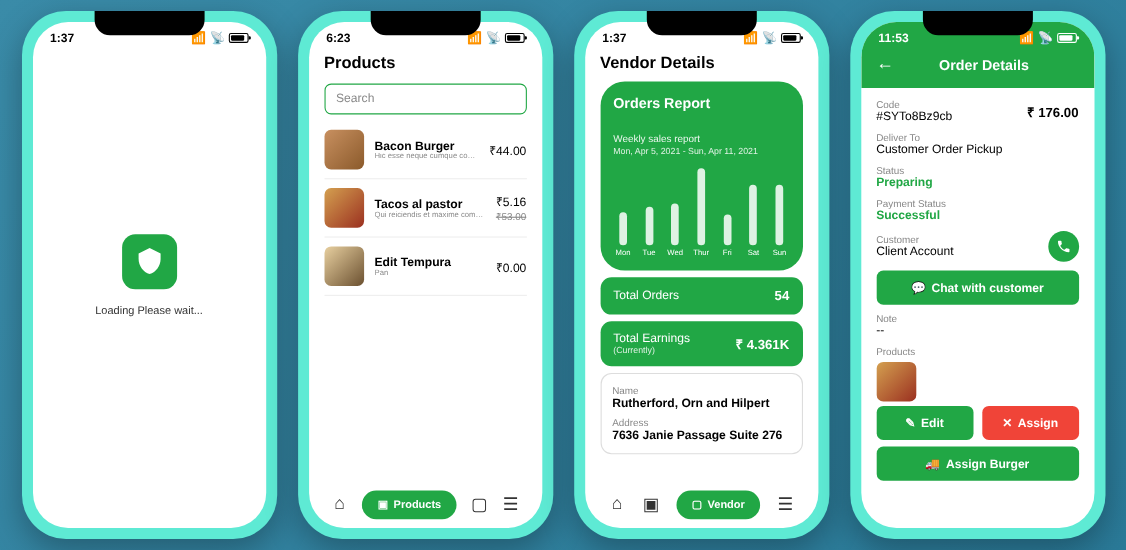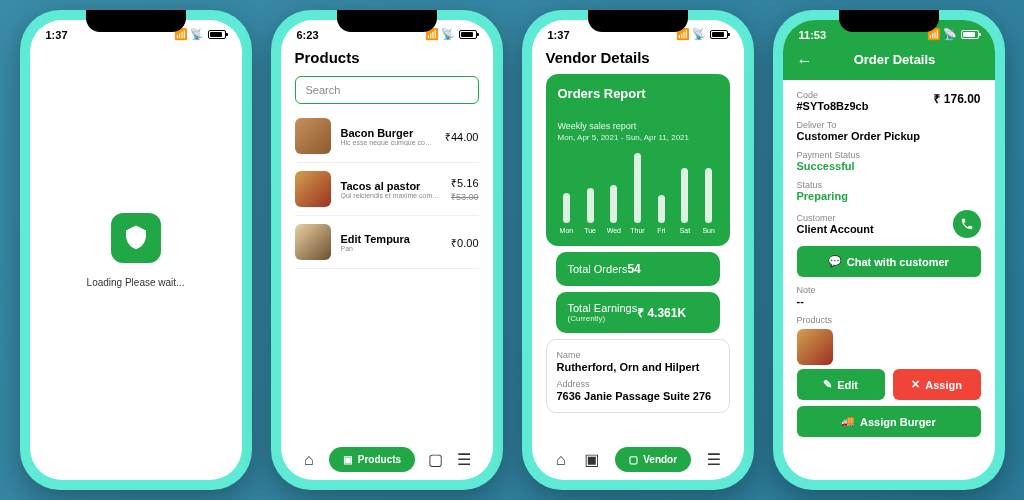--- a/index.html
+++ b/index.html
@@ -22,42 +22,42 @@
 .pimg.taco{background:linear-gradient(135deg,#d4a050,#9b3020)}
 .pimg.sushi{background:linear-gradient(135deg,#e8d0a0,#6b5030)}
 .pinfo{flex:1;min-width:0}
 .pname{font-size:11px;font-weight:600}
 .pdesc{font-size:7px;color:#888;white-space:nowrap;overflow:hidden;text-overflow:ellipsis}
 .pprice{text-align:right;font-size:11px;font-weight:400}
 .pold{font-size:9px;text-decoration:line-through;color:#888}
 .botnav{position:absolute;bottom:8px;left:0;right:0;display:flex;justify-content:space-around;align-items:center;padding:0 14px}
 .nicon{width:16px;height:16px;display:flex;align-items:center;justify-content:center;color:#333}
 .npill{background:#21a745;color:#fff;padding:7px 14px;border-radius:20px;display:flex;align-items:center;gap:5px;font-size:10px;font-weight:600}
-.card{background:#21a745;color:#fff;margin:4px 14px;border-radius:12px;padding:12px}
+.card{background:#21a745;color:#fff;margin:4px 14px;border-radius:22px;padding:12px}
 .ctitle{font-size:13px;font-weight:700}
 .csub{font-size:9px;opacity:.9;margin-top:20px}
 .cdate{font-size:8px;opacity:.85;margin-top:2px}
 .chart{display:flex;justify-content:space-between;align-items:flex-end;height:80px;margin-top:12px;gap:6px}
 .bar{flex:1;display:flex;flex-direction:column;align-items:center;gap:4px}
 .barv{width:7px;background:#fff;border-radius:4px;opacity:.85}
 .barl{font-size:7px}
-.stat{background:#21a745;color:#fff;margin:6px 24px;border-radius:10px;padding:10px 12px;display:flex;justify-content:flex-start;align-items:center;font-size:11px}
+.stat{background:#21a745;color:#fff;margin:6px 14px;border-radius:10px;padding:10px 12px;display:flex;justify-content:space-between;align-items:center;font-size:11px}
 .stat .sv{font-weight:700;font-size:12px}
 .stat .sl2{font-size:8px;opacity:.85}
 .dcard{margin:6px 14px;border:1px solid #ddd;border-radius:10px;padding:10px}
 .dlbl{font-size:9px;color:#888}
 .dval{font-size:11px;font-weight:600;margin-top:1px}
 .s4 .screen{display:flex;flex-direction:column}
 .ghdr{background:#21a745;color:#fff;padding:30px 14px 12px;display:flex;align-items:center;gap:20px}
 .back{font-size:16px}
 .gtitle{flex:1;text-align:center;font-size:13px;font-weight:600;margin-right:24px}
 .body4{flex:1;padding:10px 14px;overflow:hidden}
-.row{display:flex;justify-content:space-between;align-items:flex-start;margin-bottom:8px}
+.row{display:flex;justify-content:space-between;align-items:center;margin-bottom:8px}
 .lbl{font-size:9px;color:#888}
-.val{font-size:11px;font-weight:700}
+.val{font-size:11px;font-weight:400}
 .price4{font-size:12px;font-weight:700}
 .green{color:#21a745;font-weight:600}
 .fld{margin-bottom:8px}
 .crow{display:flex;justify-content:space-between;align-items:center;margin-bottom:8px}
 .callb{width:28px;height:28px;background:#21a745;border-radius:50%;display:flex;align-items:center;justify-content:center;color:#fff}
 .btn{background:#21a745;color:#fff;padding:9px;border-radius:6px;text-align:center;font-size:11px;font-weight:600;display:flex;align-items:center;justify-content:center;gap:5px}
 .brow{display:flex;gap:8px;margin-top:4px}
 .brow .btn{flex:1}
 .btn.red{background:#f04438}
 .oimg{width:36px;height:36px;background:linear-gradient(135deg,#d4a050,#9b3020);border-radius:6px;margin-top:4px}
@@ -236,26 +236,26 @@
             <div class="lbl">Code</div>
             <div class="val">#SYTo8Bz9cb</div>
           </div>
           <div class="price4">₹ 176.00</div>
         </div>
 <div class="fld">
           <div class="lbl">Deliver To</div>
           <div class="val">Customer Order Pickup</div>
         </div>
 <div class="fld">
+          <div class="lbl">Status</div>
+          <div class="val green">Preparing</div>
+        </div>
+<div class="fld">
           <div class="lbl">Payment Status</div>
           <div class="val green">Successful</div>
-        </div>
-<div class="fld">
-          <div class="lbl">Status</div>
-          <div class="val green">Preparing</div>
         </div>
 <div class="crow">
           <div>
             <div class="lbl">Customer</div>
             <div class="val">Client Account</div>
           </div>
           <div class="callb">
             <svg width="14" height="14" viewBox="0 0 24 24" fill="#fff">
               <path d="M6.6 10.8c1.4 2.8 3.8 5.1 6.6 6.6l2.2-2.2c.3-.3.7-.4 1-.2 1.1.4 2.3.6 3.6.6.6 0 1 .4 1 1V20c0 .6-.4 1-1 1C10.6 21 3 13.4 3 4c0-.6.4-1 1-1h3.5c.6 0 1 .4 1 1 0 1.2.2 2.4.6 3.6.1.3 0 .7-.2 1l-2.3 2.2z"></path>
             </svg>

